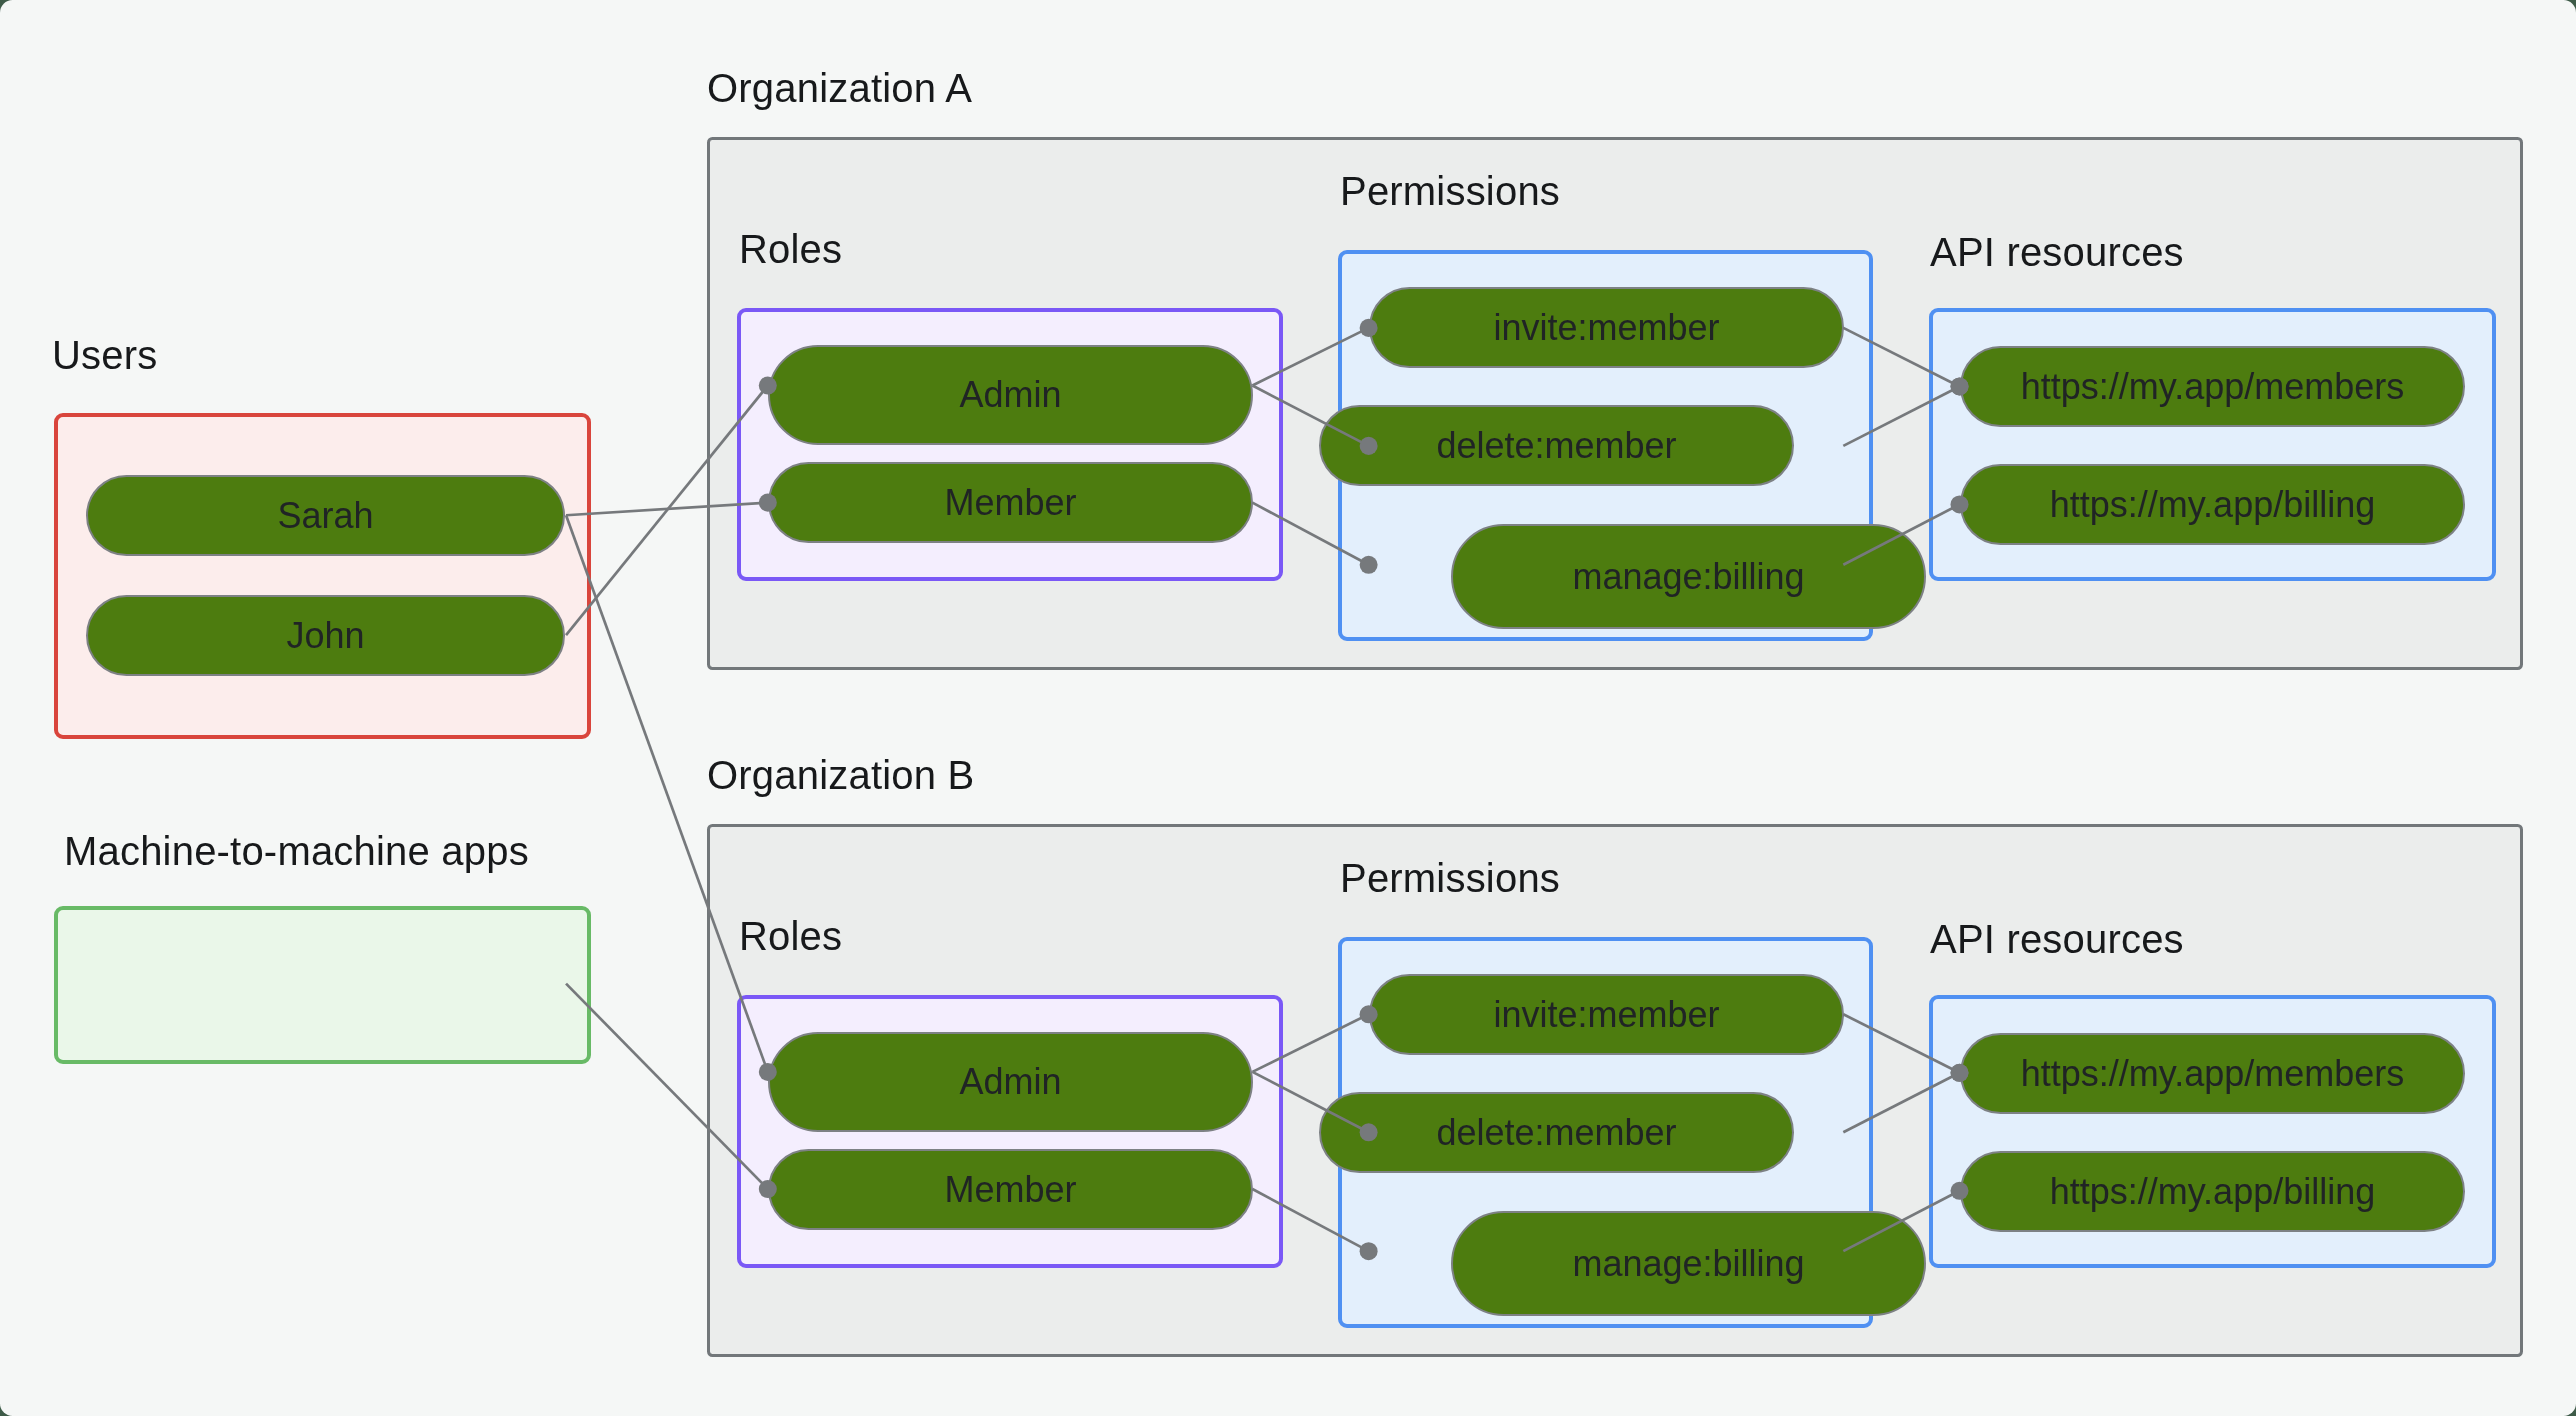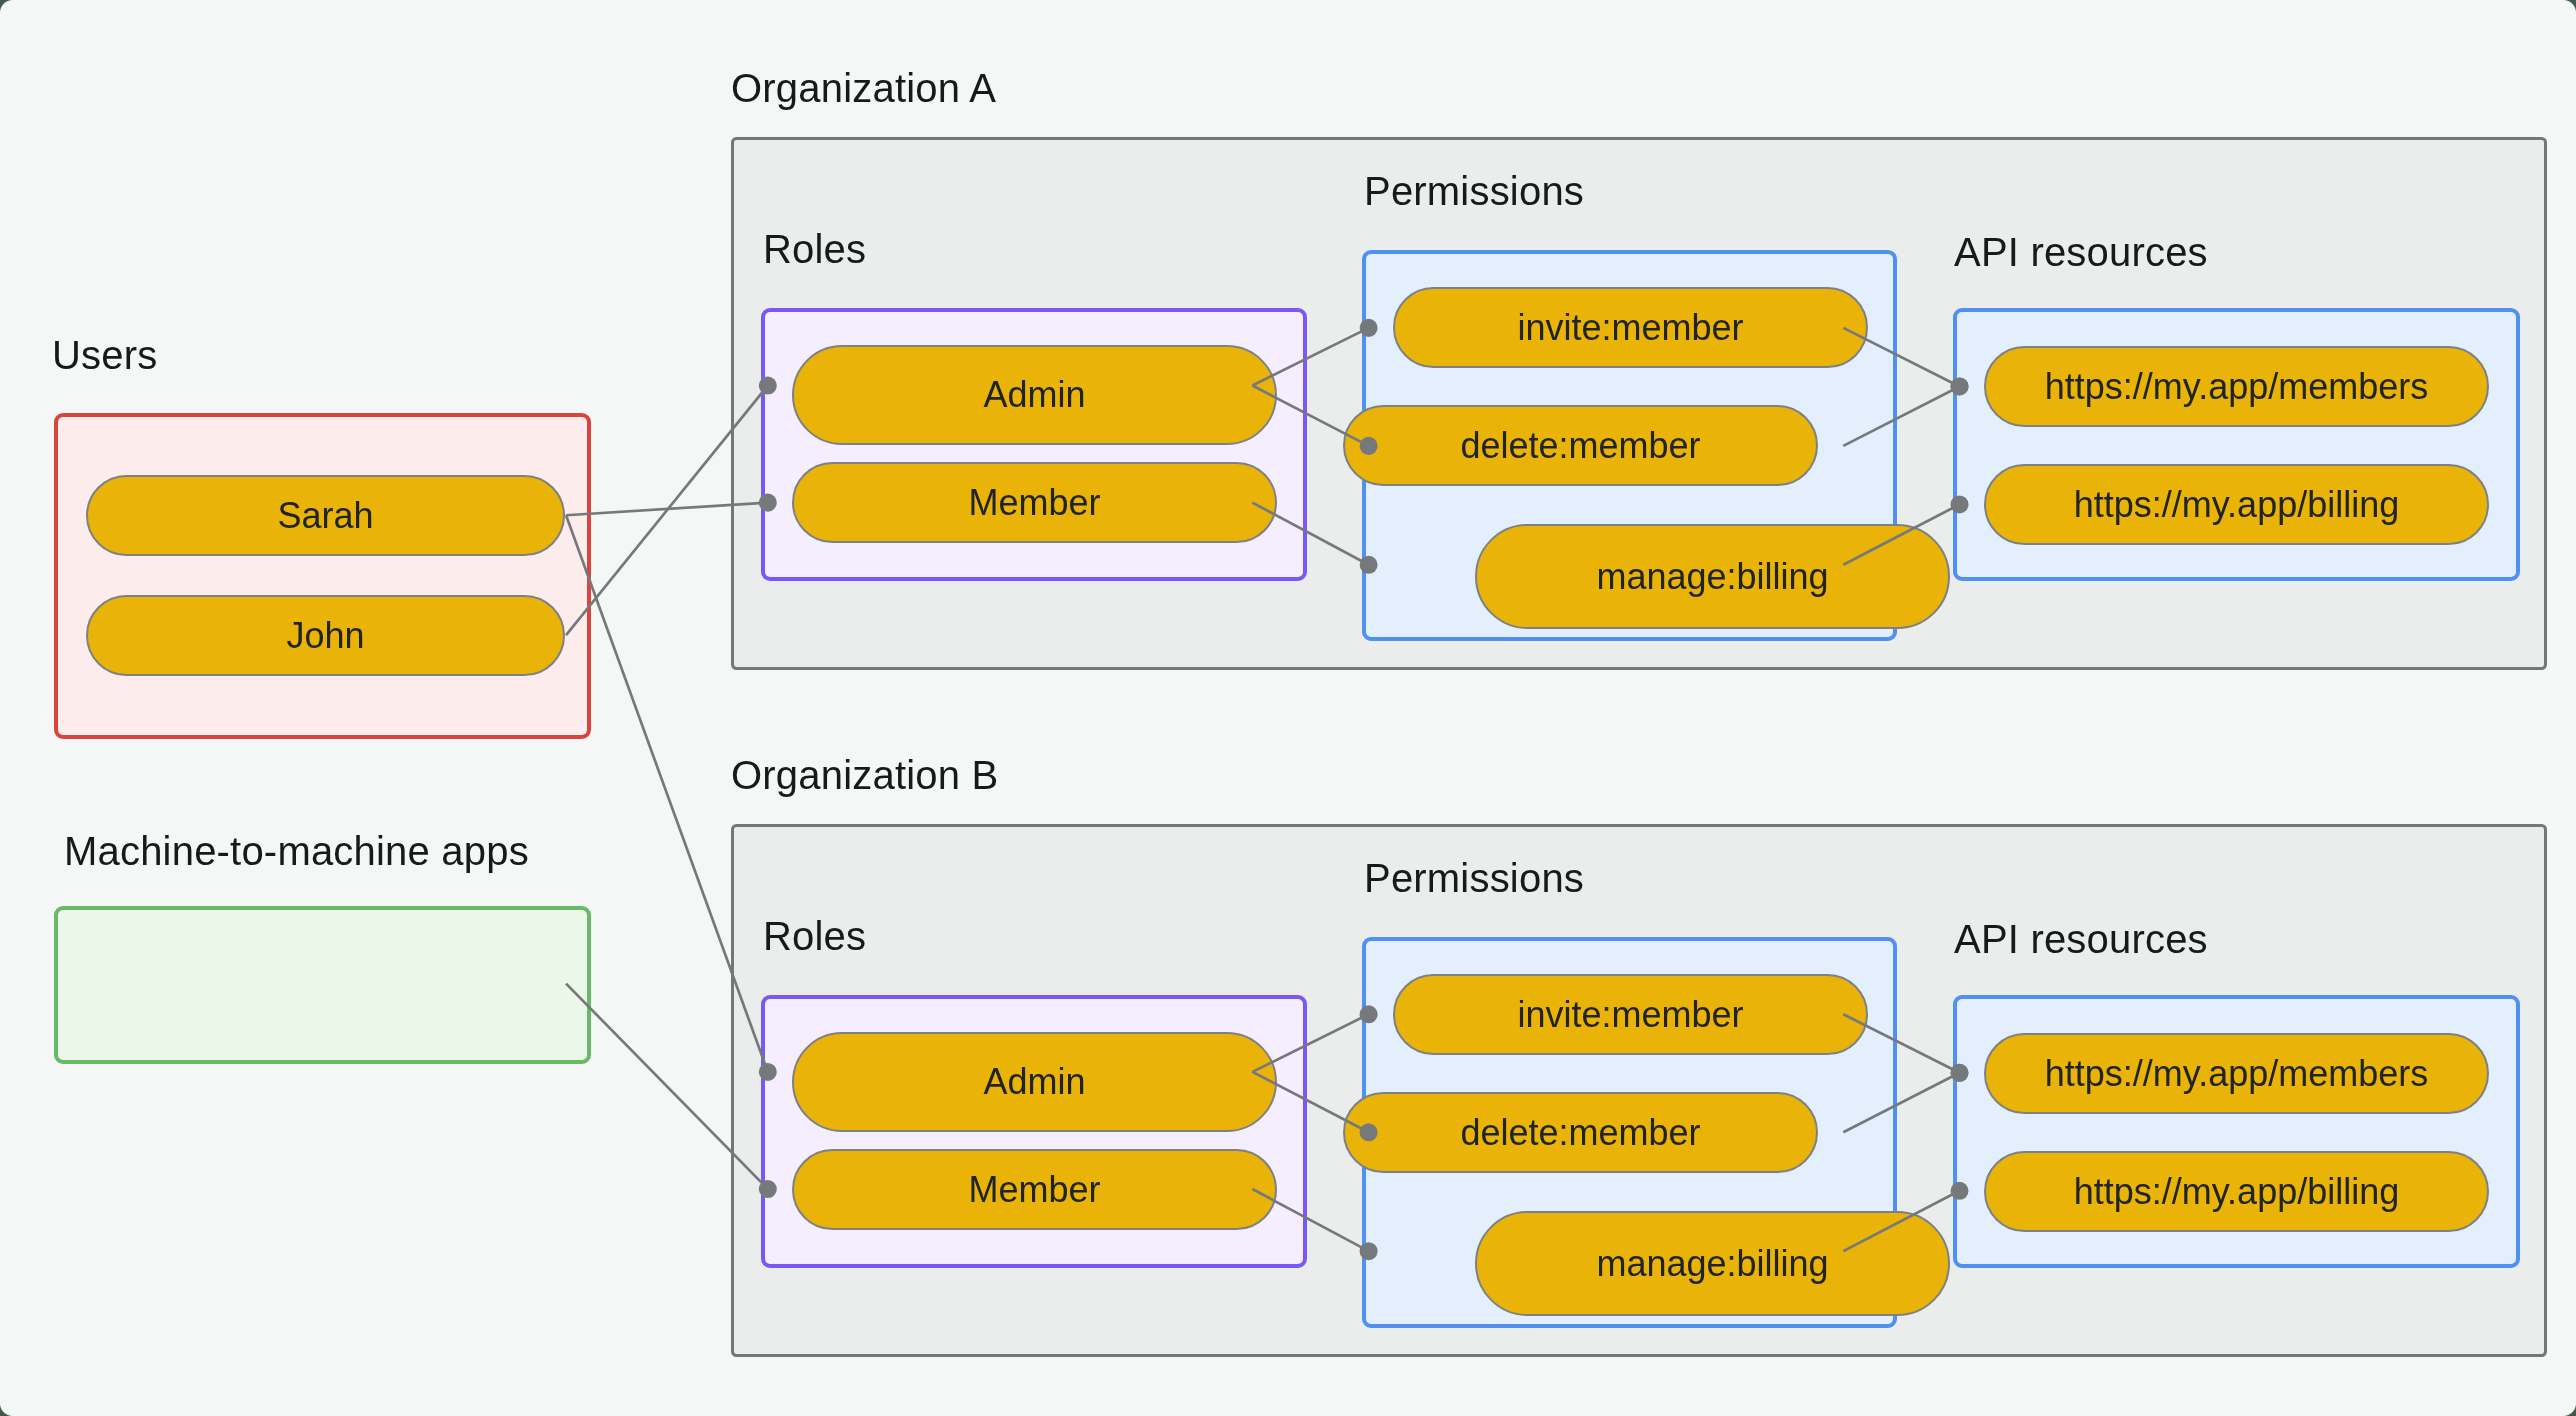--- a/index.html
+++ b/index.html
@@ -28,21 +28,21 @@
     line-height: 1;
   }
   .group-box {
     position: absolute;
     border-radius: 9px;
     box-sizing: border-box;
   }
   .pill {
     position: absolute;
     box-sizing: border-box;
-    background: #eab308;
+    background: #4d7c0f;
     border: 2.7px solid #7d8184;
     border-radius: 900px;
     display: flex;
     align-items: center;
     justify-content: center;
     font-size: 36px;
     font-weight: 400;
     color: #202425;
     white-space: nowrap;
   }
@@ -54,21 +54,21 @@
   .pill-sarah    { left: 86px;  top: 475px; width: 479px; height: 81px; }
   .pill-john     { left: 86px;  top: 595px; width: 479px; height: 81px; }
 
   .m2m-label     { left: 64px;  top: 831px; }
   .m2m-box       { left: 54px;  top: 906px; width: 537px; height: 158px;
                    background: #eaf7e9; border: 4.5px solid #68ba66; }
   .pill-m2m      { left: 86px;  top: 943px; width: 479px; height: 81px; }
 
   
   .org { position: absolute; inset: 0; pointer-events: none; }
-  .org > * { pointer-events: auto; margin-left: 24px; }
+  .org > * { pointer-events: auto; }
   .org.org-b { transform: translateY(687px); }
 
   .org-title    { left: 707px; top: 68px; }
   .org-box      { position: absolute; left: 707px; top: 137px; width: 1816px; height: 533px;
                   background: #ebedec; border: 3.6px solid #72777a; border-radius: 5.4px;
                   box-sizing: border-box; }
 
   .roles-label  { left: 739px;  top: 229px; }
   .roles-box    { left: 737px;  top: 308px; width: 546px; height: 273px;
                   background: #f4eefe; border: 4.5px solid #7a58f6; }

